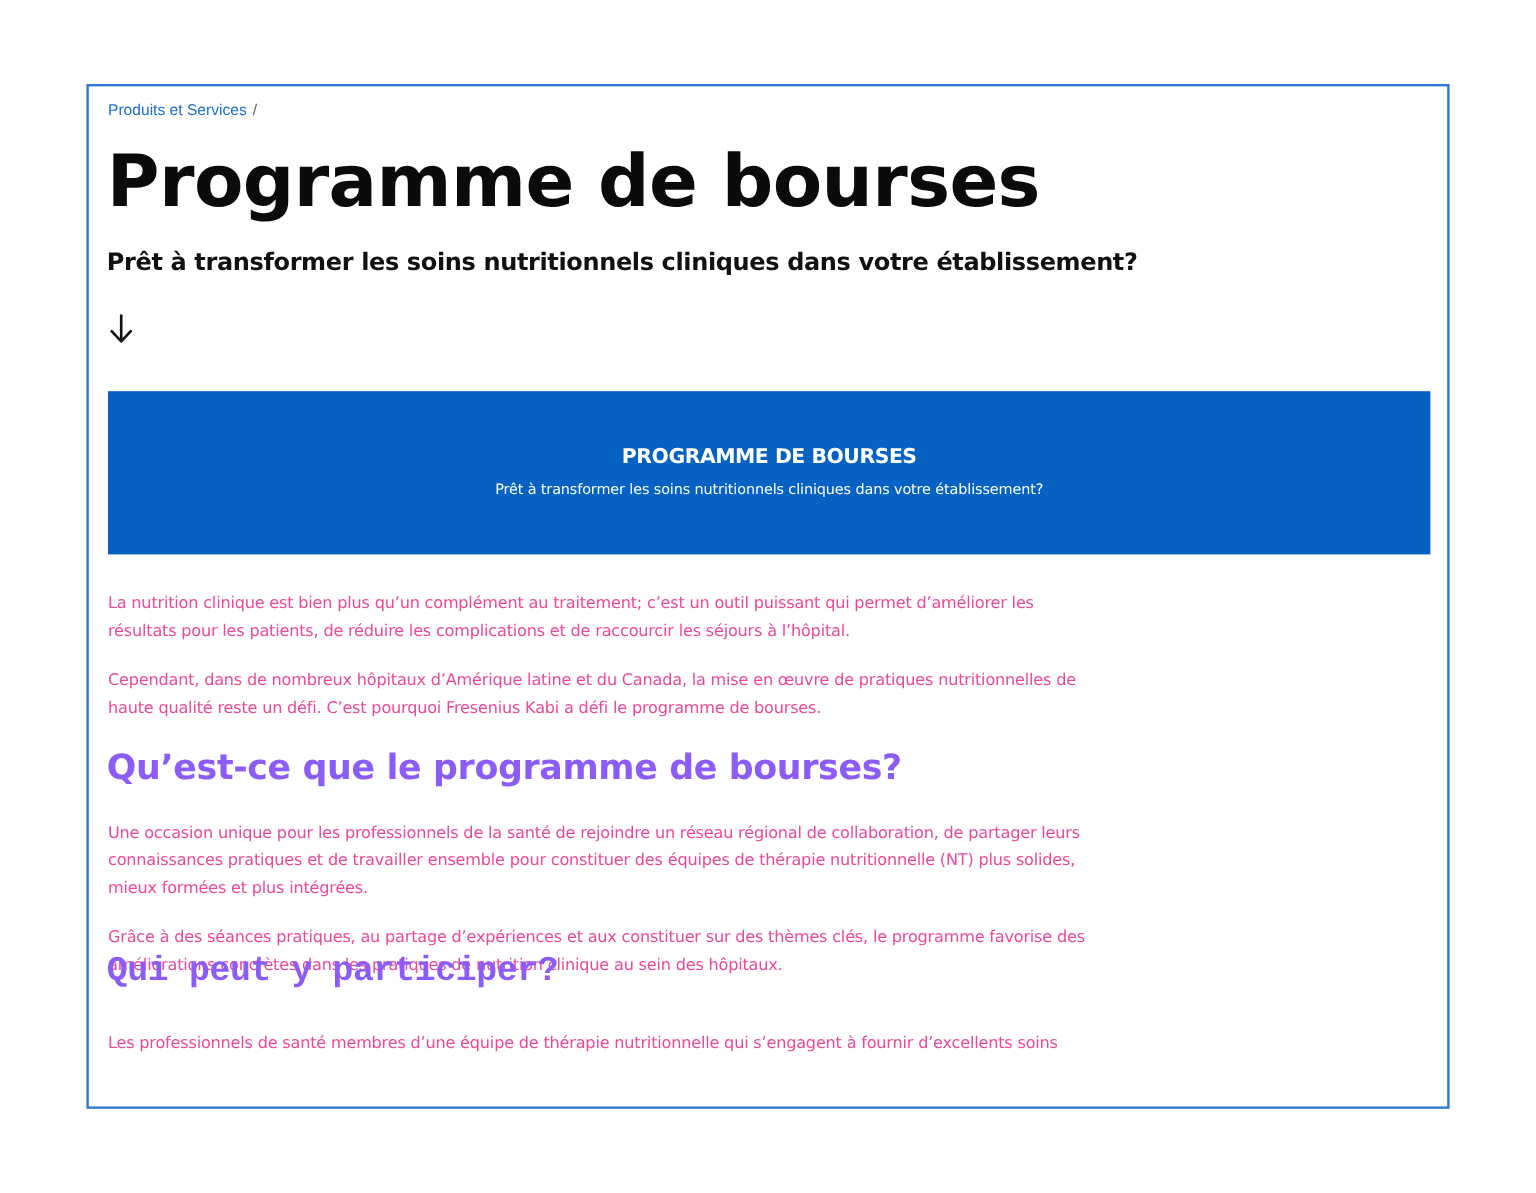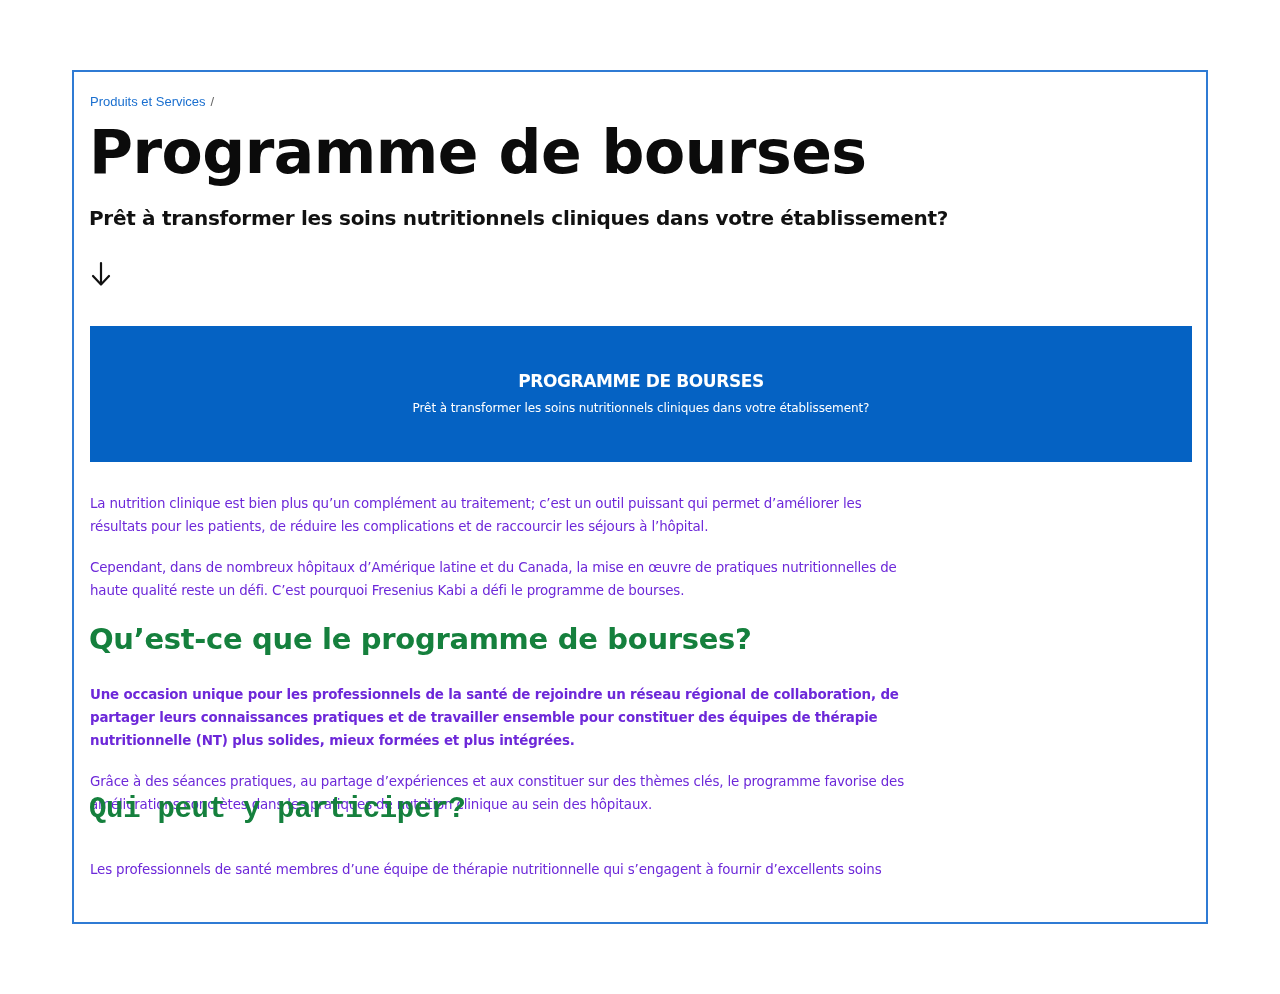--- a/index.html
+++ b/index.html
@@ -13,21 +13,21 @@
       border: 2px solid #2f7bd4;
       background: #ffffff;
       overflow: hidden;
     }
     .content {
       position: absolute;
       left: 15px; top: 0;
       width: 1105px;
     }
     .breadcrumb {
-      position: absolute; top: 22px; left: 1px;
+      position: absolute; top: 12px; left: 1px;
       font-size: 13px; line-height: 16px;
       white-space: nowrap;
     }
     .breadcrumb a { color: #1a6fcf; text-decoration: none; }
     .breadcrumb .sep { color: #666666; margin-left: 5px; }
 
     .page-title {
       position: absolute; top: 44px; left: 0;
       font-family: "DejaVu Sans", sans-serif;
       font-size: 60px; font-weight: bold; line-height: 72px;
@@ -63,27 +63,27 @@
       position: absolute; top: 74px; left: 0; width: 100%;
       font-family: "DejaVu Sans", sans-serif;
       font-size: 12px; line-height: 16px;
       letter-spacing: -0.1px;
     }
 
     .para {
       position: absolute; left: 1px; width: 830px;
       font-family: "DejaVu Sans", sans-serif;
       font-size: 13.4px; line-height: 23px;
-      color: #6d28d9; letter-spacing: -0.15px;
+      color: #ec4899; letter-spacing: -0.15px;
     }
     .h2 {
       position: absolute; left: 0;
       font-family: "DejaVu Sans", sans-serif;
       font-size: 29px; font-weight: bold; line-height: 36px;
-      color: #15803d; white-space: nowrap;
+      color: #8b5cf6; white-space: nowrap;
       letter-spacing: -0.3px;
     }
   </style>
 </head>
 <body>
 
 <div class="frame">
   <div class="content">
 
     <nav class="breadcrumb">
@@ -104,21 +104,21 @@
     <section class="banner">
       <div class="banner-title">PROGRAMME DE BOURSES</div>
       <div class="banner-sub">Prêt à transformer les soins nutritionnels cliniques dans votre établissement?</div>
     </section>
 
     <p class="para" style="top:420px;">La nutrition clinique est bien plus qu’un complément au traitement; c’est un outil puissant qui permet d’améliorer les résultats pour les patients, de réduire les complications et de raccourcir les séjours à l’hôpital.</p>
     <p class="para" style="top:484px;">Cependant, dans de nombreux hôpitaux d’Amérique latine et du Canada, la mise en œuvre de pratiques nutritionnelles de haute qualité reste un défi. C’est pourquoi Fresenius Kabi a défi le programme de bourses.</p>
 
     <h2 class="h2" style="top:549px;">Qu’est-ce que le programme de bourses?</h2>
 
-    <p class="para" style="top:611px;font-weight:bold;">Une occasion unique pour les professionnels de la santé de rejoindre un réseau régional de collaboration, de partager leurs connaissances pratiques et de travailler ensemble pour constituer des équipes de thérapie nutritionnelle (NT) plus solides, mieux formées et plus intégrées.</p>
+    <p class="para" style="top:611px;">Une occasion unique pour les professionnels de la santé de rejoindre un réseau régional de collaboration, de partager leurs connaissances pratiques et de travailler ensemble pour constituer des équipes de thérapie nutritionnelle (NT) plus solides, mieux formées et plus intégrées.</p>
     <p class="para" style="top:698px;">Grâce à des séances pratiques, au partage d’expériences et aux constituer sur des thèmes clés, le programme favorise des améliorations concrètes dans les pratiques de nutrition clinique au sein des hôpitaux.</p>
 
     <h2 class="h2" style="top:720px;font-family:Liberation Mono, monospace;">Qui peut y participer?</h2>
 
     <p class="para" style="top:786px;">Les professionnels de santé membres d’une équipe de thérapie nutritionnelle qui s’engagent à fournir d’excellents soins</p>
 
   </div>
 </div>
 
 </body></html>

